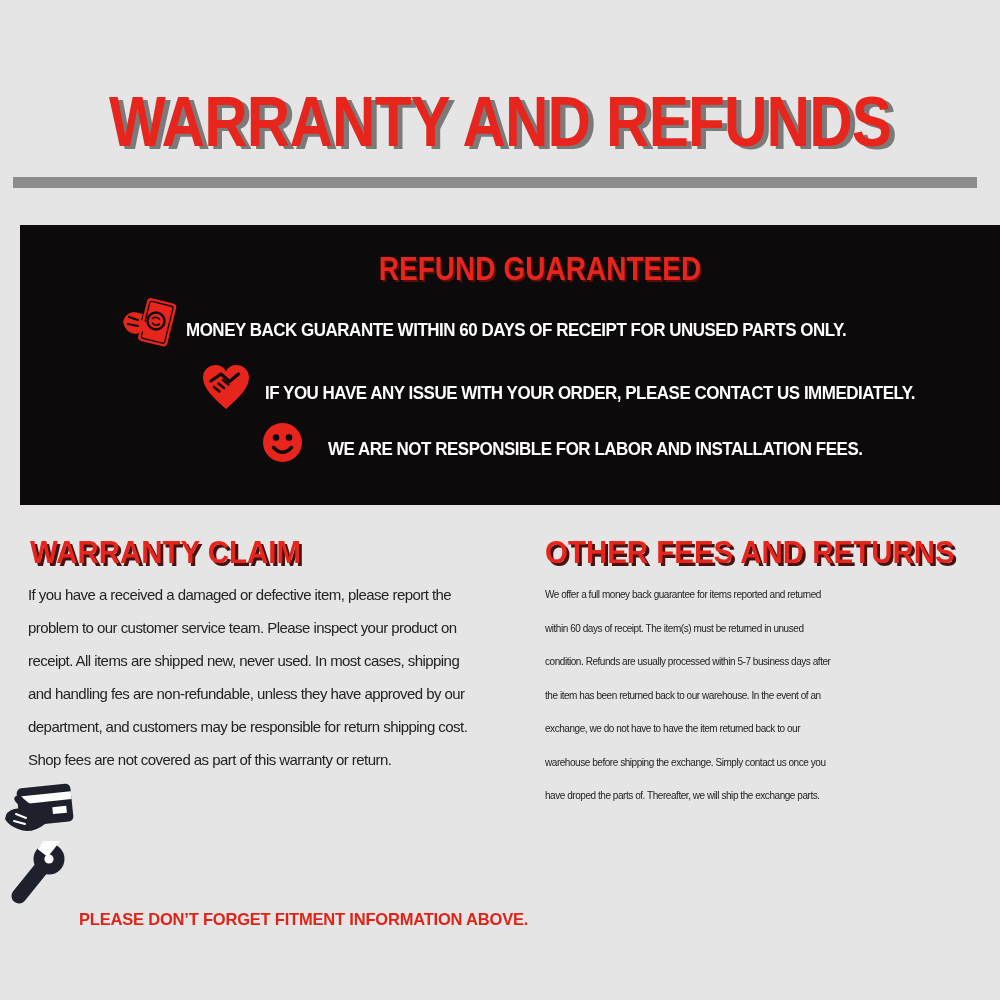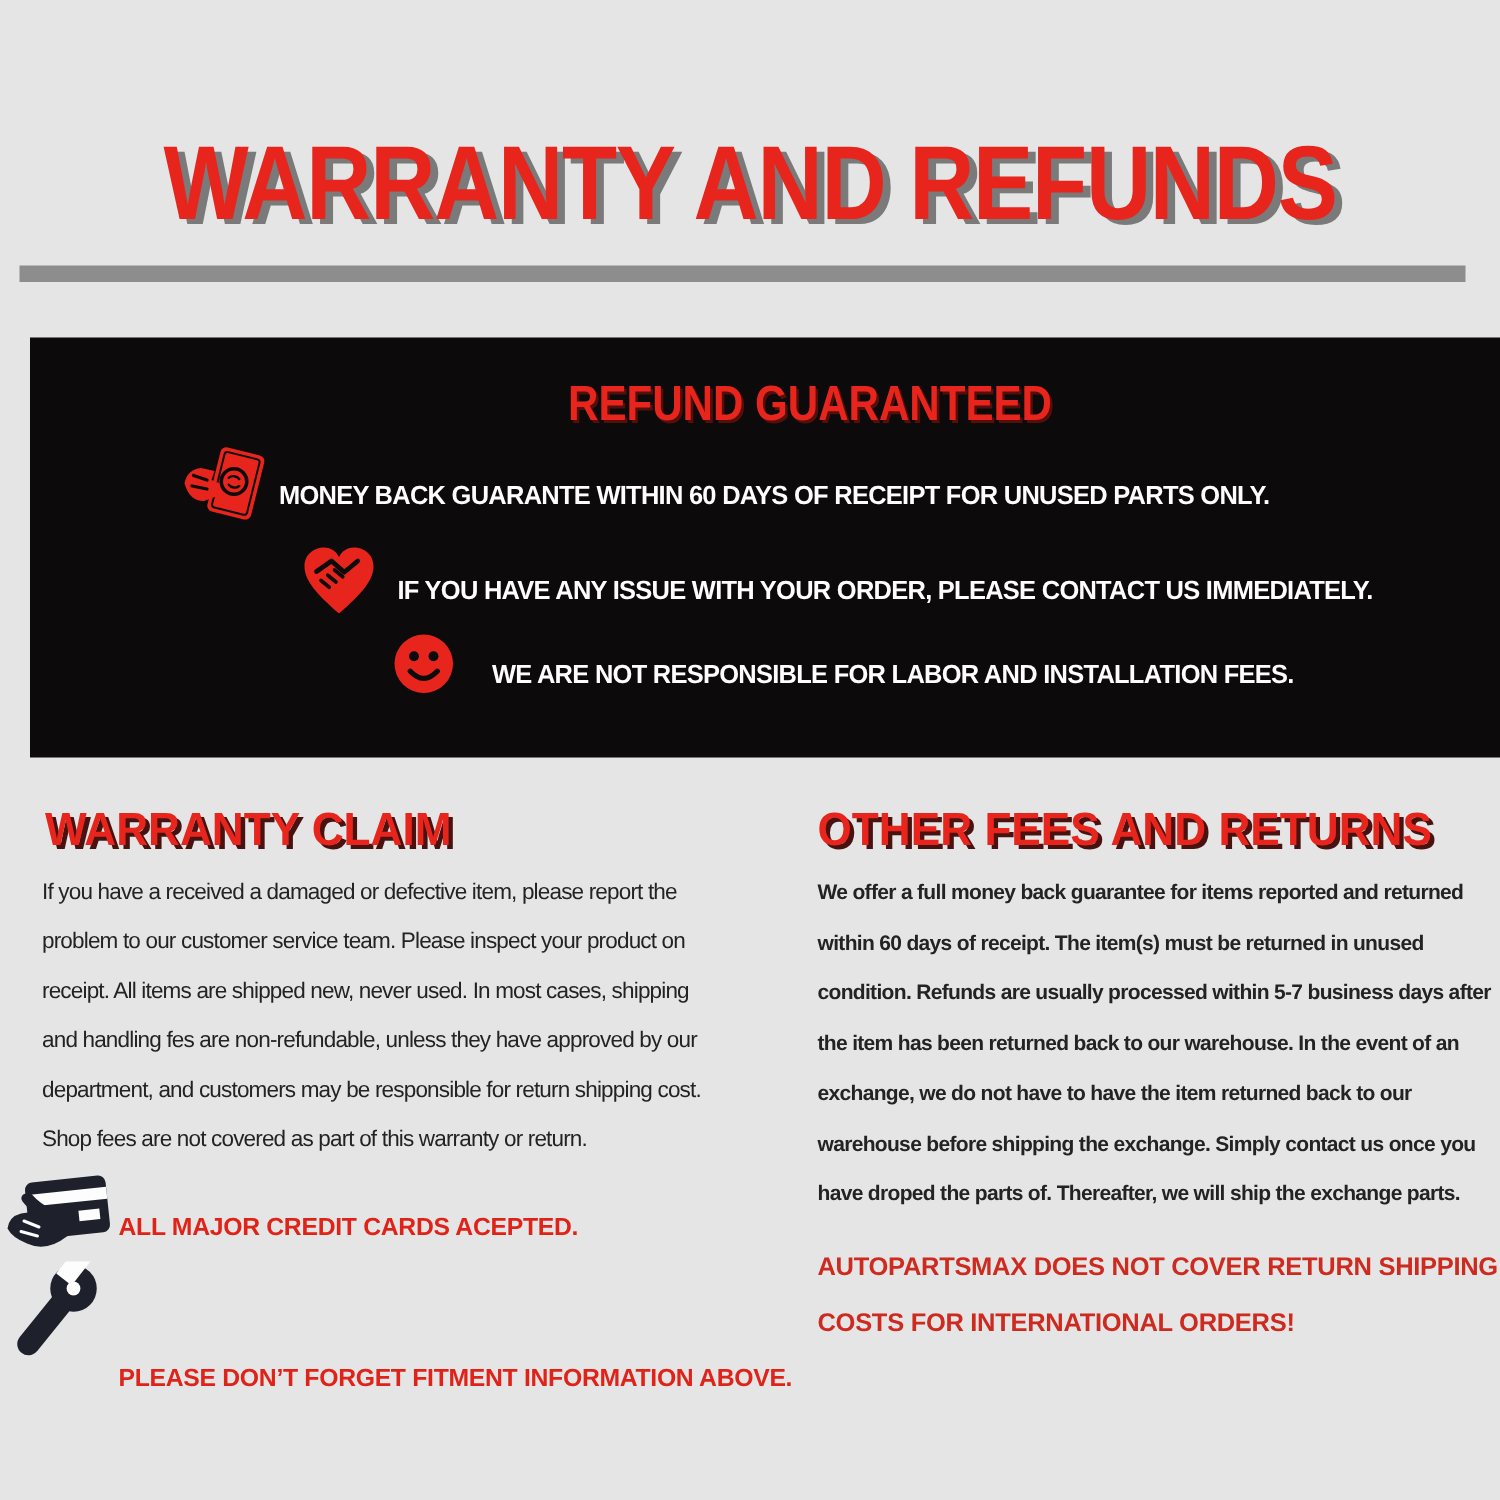--- a/index.html
+++ b/index.html
@@ -57,21 +57,21 @@
   .heading-left{left:30px;}
   .heading-right{left:545px;}
   .col-body{
     position:absolute;margin:0;top:578px;
     color:#232323;white-space:pre;
   }
   .body-left{
     left:28px;font-size:15px;line-height:33px;letter-spacing:-0.55px;
   }
   .body-right{
-    left:545px;font-size:14px;line-height:33.5px;letter-spacing:-0.45px;font-weight:bold;
+    left:545px;font-size:10px;line-height:33.5px;letter-spacing:-0.45px;
   }
   
   .fnicon{position:absolute;}
   .icon-card{left:2px;top:783px;width:72px;height:60px;}
   .icon-wrench{left:4px;top:841px;width:66px;height:68px;}
   .fn{
     position:absolute;margin:0;font-weight:bold;white-space:pre;
   }
   .fn-cards{left:79px;top:807px;font-size:16.5px;line-height:22px;color:#e02318;letter-spacing:-0.2px;}
   .fn-fitment{left:79px;top:908px;font-size:16.5px;line-height:22px;color:#e02318;letter-spacing:-0.2px;}
@@ -143,28 +143,25 @@
     <svg width="72" height="60" viewBox="0 0 72 60">
       <g transform="rotate(-6 42 22)">
         <rect x="16" y="3" width="54" height="38" rx="5" fill="#1e202b"></rect>
         <rect x="16" y="11" width="54" height="8" fill="#fdfdfd"></rect>
         <rect x="50" y="25" width="14" height="7" fill="#fdfdfd"></rect>
       </g>
       <path d="M3 36 q1 -8 9 -10 l7 -1 -6 -7 q-2 -3 1 -5 l4 -1 q8 9 15 11 l11 4 q5 2 3 7 l-4 7 q-14 11 -27 5 -10 -4 -13 -10 z" fill="#1e202b"></path>
       <path d="M14 31 l10 4 M12 38 l11 3" stroke="#fdfdfd" stroke-width="2" stroke-linecap="round" fill="none"></path>
     </svg>
   </span>
-  <p class="fn fn-cards">ALL MAJOR CREDIT CARDS ACEPTED.</p>
 
   <span class="fnicon icon-wrench">
     <svg width="66" height="68" viewBox="0 0 66 68">
       <circle cx="45" cy="18" r="15.5" fill="#1e202b"></circle>
       <rect x="39" y="-8" width="13" height="22" fill="#fdfdfd" transform="rotate(38 45 3)"></rect>
       <circle cx="45" cy="18" r="4.6" fill="#fdfdfd"></circle>
       <path d="M36 29 L15 55" stroke="#1e202b" stroke-width="15" stroke-linecap="round"></path>
     </svg>
   </span>
   <p class="fn fn-fitment">PLEASE DON’T FORGET FITMENT INFORMATION ABOVE.</p>
 
-  <p class="fn fn-intl">AUTOPARTSMAX DOES NOT COVER RETURN SHIPPING
-COSTS FOR INTERNATIONAL ORDERS!</p>
 
 </div>
 
 </body></html>

